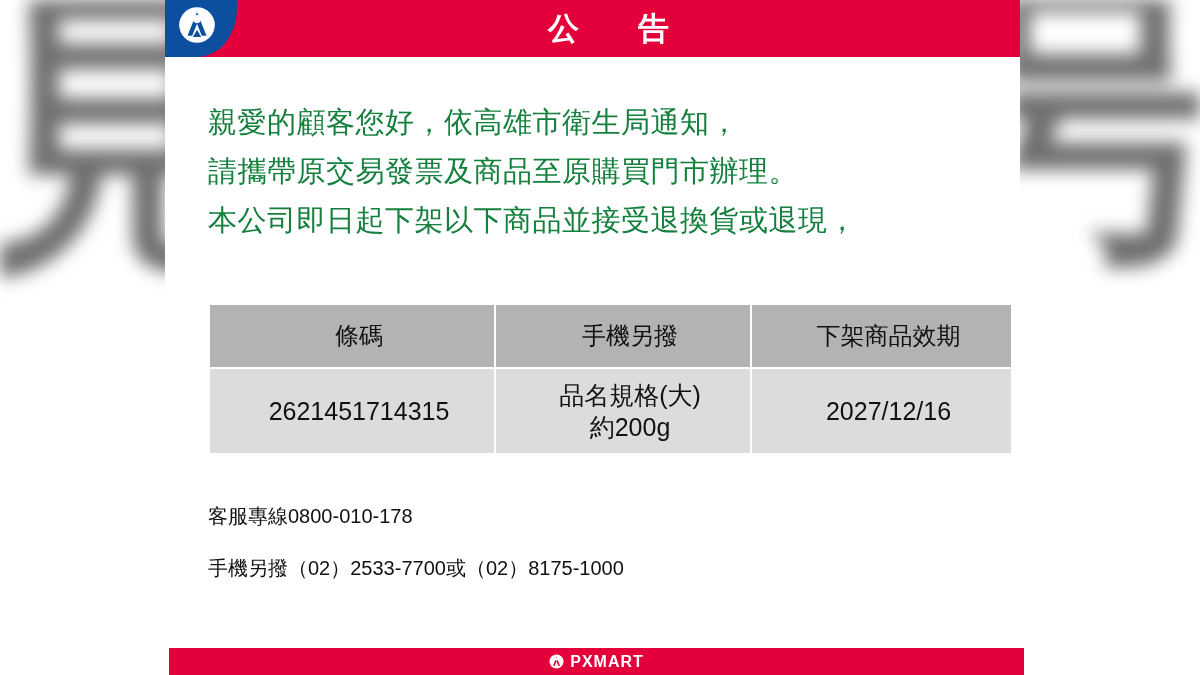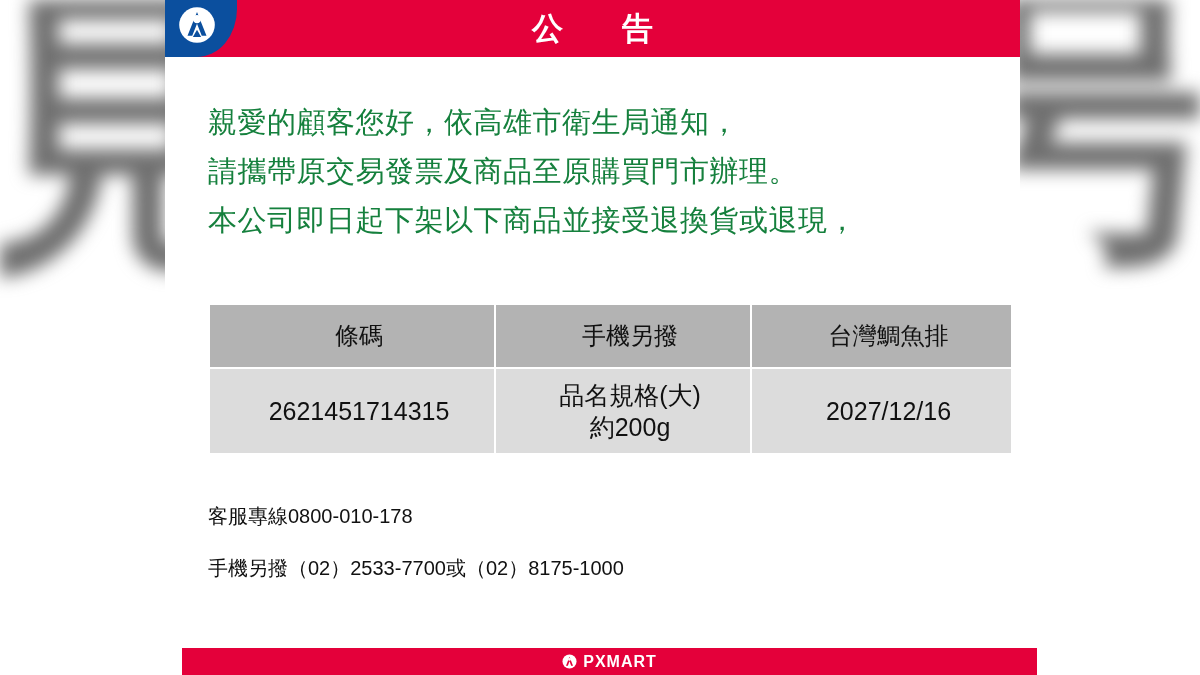--- a/index.html
+++ b/index.html
@@ -76,20 +76,21 @@
     top: 0;
     width: 855px;
     height: 57px;
     line-height: 57px;
     text-align: center;
     color: #ffffff;
     font-size: 31px;
     font-weight: bold;
     letter-spacing: 14px;
     text-indent: 14px;
+    padding-left: 16px;
   }
 
   
   .logo-badge {
     position: absolute;
     left: 0px;
     top: 0px;
     width: 72px;
     height: 57px;
     background: #0b4f9e;
@@ -166,21 +167,21 @@
     color: #111111;
     font-size: 20px;
     line-height: 52px;
     font-weight: 500;
   }
   .contact .line { white-space: nowrap; }
 
   
   .footer {
     position: absolute;
-    left: 17px;
+    left: 4px;
     bottom: 0;
     width: 855px;
     height: 27px;
     background: #e4003a;
   }
   .footer-inner {
     position: absolute;
     left: 0;
     top: 0;
     width: 855px;
@@ -232,21 +233,21 @@
       <div class="line">親愛的顧客您好，依高雄市衛生局通知，</div>
       <div class="line">請攜帶原交易發票及商品至原購買門市辦理。</div>
       <div class="line">本公司即日起下架以下商品並接受退換貨或退現，</div>
     </div>
 
     <table class="table">
       <thead>
         <tr>
           <th class="col-barcode">條碼</th>
           <th class="col-name">手機另撥</th>
-          <th class="col-date">台灣鯛魚排</th>
+          <th class="col-date">下架商品效期</th>
         </tr>
       </thead>
       <tbody>
         <tr>
           <td>2621451714315</td>
           <td class="cell-name">
             <div>品名規格(大)</div>
             <div>約200g</div>
           </td>
           <td>2027/12/16</td>

